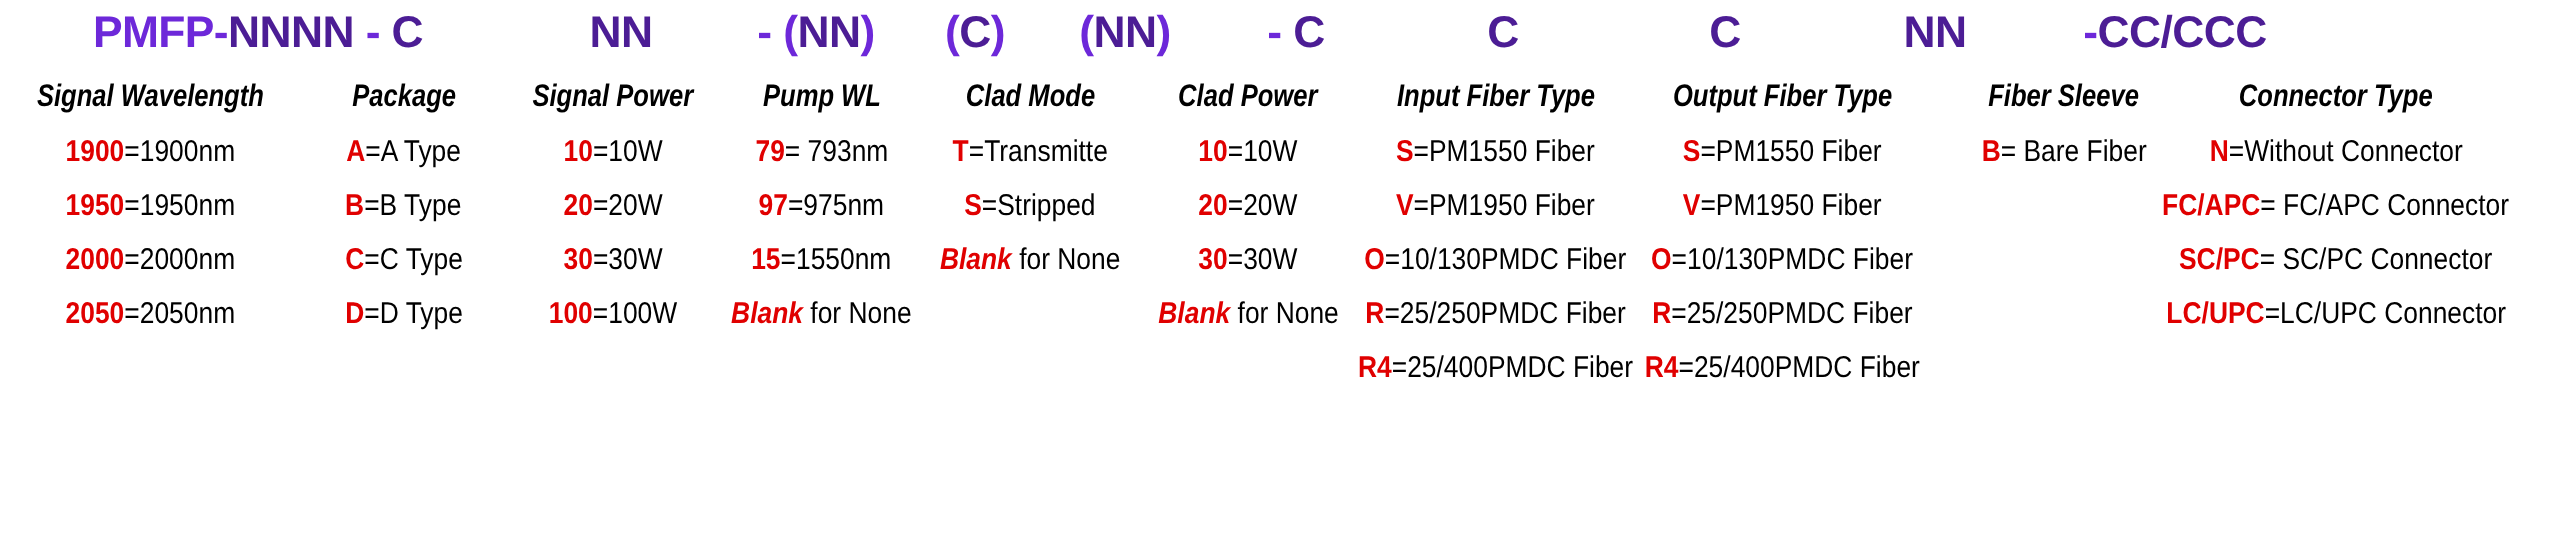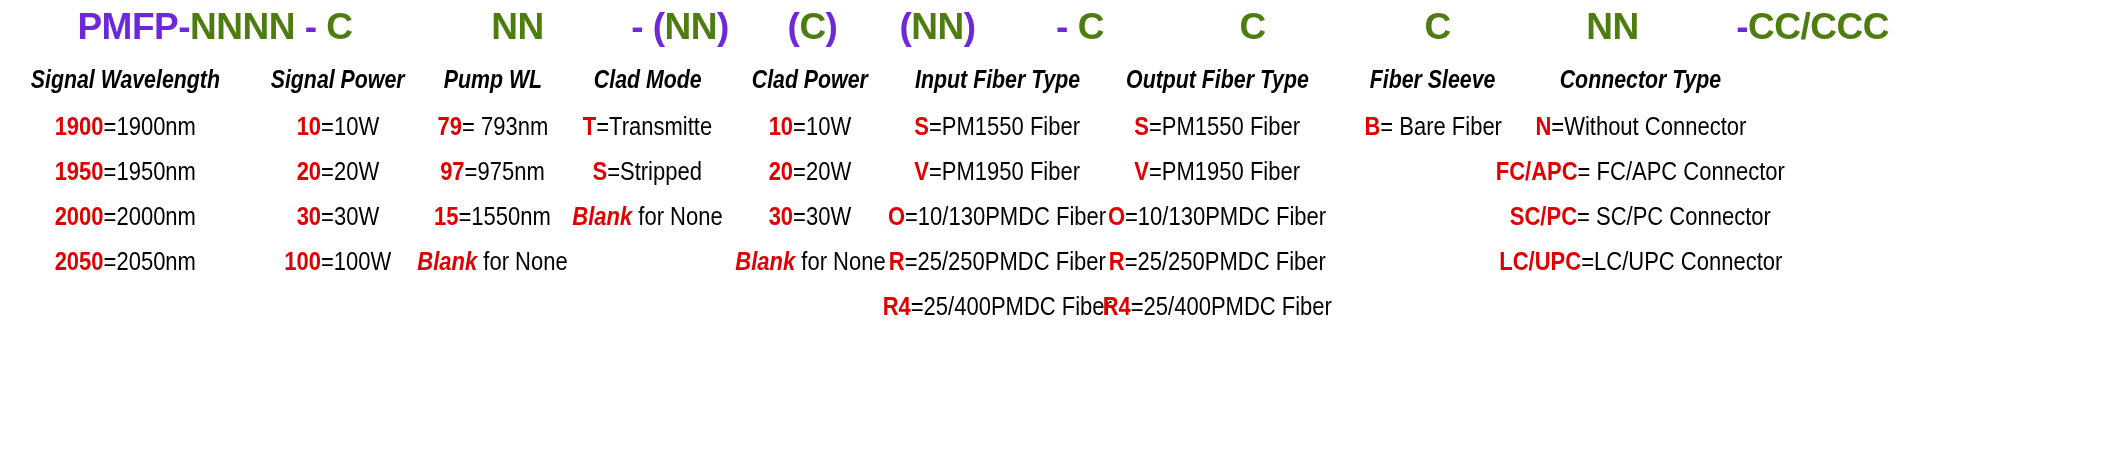--- a/index.html
+++ b/index.html
@@ -33,31 +33,32 @@
     font-weight: bold;
     line-height: 54px;
     letter-spacing: -0.5px;
   }
   .code-seg {
     display: inline-block;
     text-align: center;
     vertical-align: top;
   }
   .code-seg .blk { color: #6d28d9; }
-  .code-seg .red { color: #4d7c0f; }
+  .code-seg .red { color: #4c1d95; }
 
   
   .grid {
     position: absolute;
     left: 0;
     top: 54px;
     width: 2125px;
     display: flex;
     flex-direction: row;
     align-items: flex-start;
+    gap: 19px;
   }
   .col {
     display: flex;
     flex-direction: column;
     align-items: center;
     box-sizing: border-box;
   }
   .col-head {
     font-size: 26px;
     font-weight: bold;
@@ -91,20 +92,28 @@
 
   <div class="code-line" id="code-line"><span class="code-seg" style="width: 430px;"><span class="blk">PMFP-</span><span class="red">NNNN</span><span class="blk"> - </span><span class="red">C</span></span><span class="code-seg" style="width: 175px;"><span class="red">NN</span></span><span class="code-seg" style="width: 150px;"><span class="blk"> - (</span><span class="red">NN</span><span class="blk">)</span></span><span class="code-seg" style="width: 115px;"><span class="blk">(</span><span class="red">C</span><span class="blk">)</span></span><span class="code-seg" style="width: 135px;"><span class="blk">(</span><span class="red">NN</span><span class="blk">)</span></span><span class="code-seg" style="width: 150px;"><span class="blk"> -  </span><span class="red">C</span></span><span class="code-seg" style="width: 195px;"><span class="red">C</span></span><span class="code-seg" style="width: 175px;"><span class="red">C</span></span><span class="code-seg" style="width: 175px;"><span class="red">NN</span></span><span class="code-seg" style="width: 225px;"><span class="blk">-</span><span class="red">CC/CCC</span></span></div>
 
   <div class="grid" id="grid">
       <div class="col" style="width: 250px;">
         <div class="col-head">Signal Wavelength</div>
         <div class="cell"><span class="k">1900</span><span class="v">=1900nm</span></div>
         <div class="cell"><span class="k">1950</span><span class="v">=1950nm</span></div>
         <div class="cell"><span class="k">2000</span><span class="v">=2000nm</span></div>
         <div class="cell"><span class="k">2050</span><span class="v">=2050nm</span></div>
+        <div class="cell empty">&nbsp;</div>
+      </div>
+      <div class="col" style="width: 135px;">
+        <div class="col-head">Package</div>
+        <div class="cell"><span class="k">A</span><span class="v">=A Type</span></div>
+        <div class="cell"><span class="k">B</span><span class="v">=B Type</span></div>
+        <div class="cell"><span class="k">C</span><span class="v">=C Type</span></div>
+        <div class="cell"><span class="k">D</span><span class="v">=D Type</span></div>
         <div class="cell empty">&nbsp;</div>
       </div>
       <div class="col" style="width: 175px; text-align: center;">
         <div class="col-head">Signal Power</div>
         <div class="cell"><span class="k">10</span><span class="v">=10W</span></div>
         <div class="cell"><span class="k">20</span><span class="v">=20W</span></div>
         <div class="cell"><span class="k">30</span><span class="v">=30W</span></div>
         <div class="cell"><span class="k">100</span><span class="v">=100W</span></div>
         <div class="cell empty">&nbsp;</div>
       </div>

